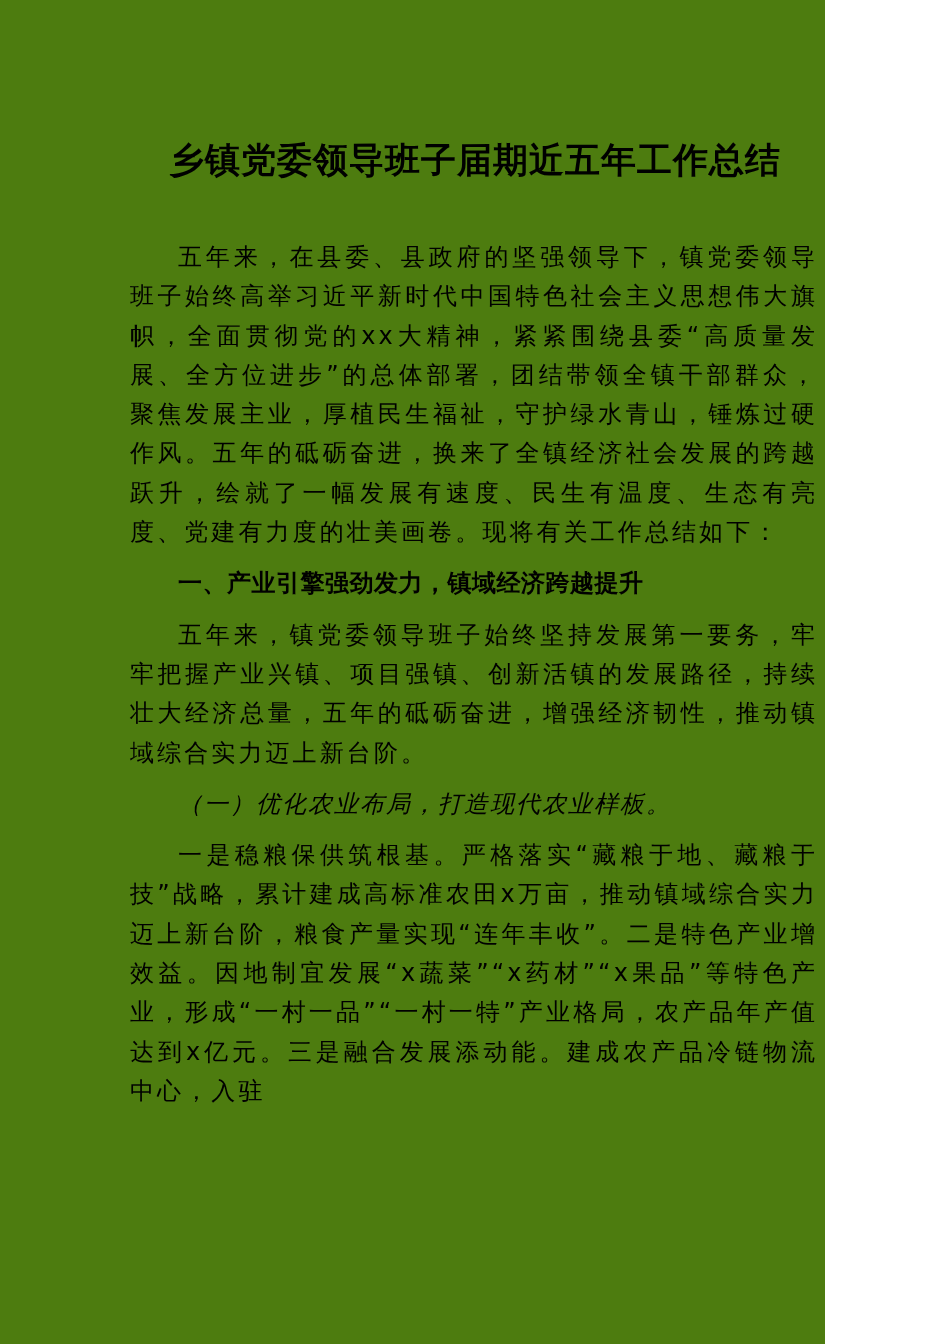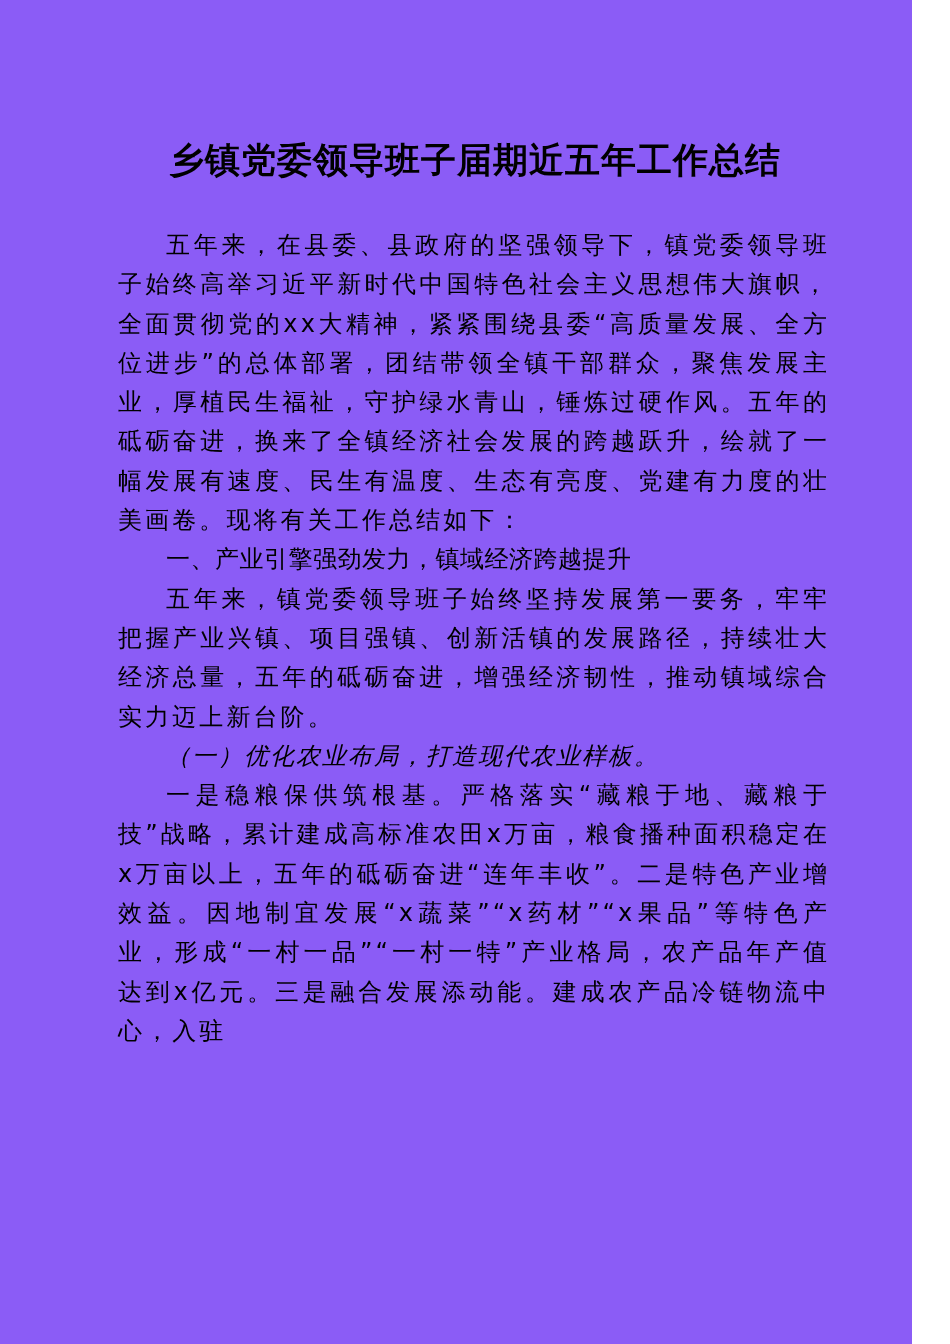--- a/index.html
+++ b/index.html
@@ -10,23 +10,23 @@
     body {
       width: 950px;
       height: 1344px;
       position: relative;
       overflow: hidden;
       color: #000;
     }
     .page {
       position: absolute;
       left: 0; top: 0;
-      width: 912px;
+      width: 825px;
       height: 1344px;
-      background: #8b5cf6;
+      background: #4d7c0f;
     }
     .title {
       position: absolute;
       top: 136px;
       left: 0;
       width: 950px;
       text-align: center;
       font-family: "DejaVu Serif", "Liberation Serif", serif;
       font-weight: bold;
       font-size: 35px;
@@ -40,39 +40,39 @@
       left: 118px;
       width: 712px;
       font-family: "DejaVu Sans", "Liberation Sans", sans-serif;
       font-size: 24px;
       line-height: 39.3px;
       letter-spacing: 3.1px;
       text-align: justify;
       text-justify: inter-character;
     }
     .body p {
-      margin: 0;
+      margin: 12px;
       text-indent: 2em;
     }
     .body p.h1 {
-      font-weight: normal;
+      font-weight: bold;
       letter-spacing: 0.5px;
       font-size: 24px;
     }
     .body p.h2 {
       letter-spacing: 2px;
       font-style: italic;
     }
   </style>
 </head>
 <body>
 
 <div class="page">
   <h1 class="title">乡镇党委领导班子届期近五年工作总结</h1>
 
   <div class="body">
     <p>五年来，在县委、县政府的坚强领导下，镇党委领导班子始终高举习近平新时代中国特色社会主义思想伟大旗帜，全面贯彻党的xx大精神，紧紧围绕县委“高质量发展、全方位进步”的总体部署，团结带领全镇干部群众，聚焦发展主业，厚植民生福祉，守护绿水青山，锤炼过硬作风。五年的砥砺奋进，换来了全镇经济社会发展的跨越跃升，绘就了一幅发展有速度、民生有温度、生态有亮度、党建有力度的壮美画卷。现将有关工作总结如下：</p>
     <p class="h1">一、产业引擎强劲发力，镇域经济跨越提升</p>
     <p>五年来，镇党委领导班子始终坚持发展第一要务，牢牢把握产业兴镇、项目强镇、创新活镇的发展路径，持续壮大经济总量，五年的砥砺奋进，增强经济韧性，推动镇域综合实力迈上新台阶。</p>
     <p class="h2">（一）优化农业布局，打造现代农业样板。</p>
-    <p>一是稳粮保供筑根基。严格落实“藏粮于地、藏粮于技”战略，累计建成高标准农田x万亩，粮食播种面积稳定在x万亩以上，五年的砥砺奋进“连年丰收”。二是特色产业增效益。因地制宜发展“x蔬菜”“x药材”“x果品”等特色产业，形成“一村一品”“一村一特”产业格局，农产品年产值达到x亿元。三是融合发展添动能。建成农产品冷链物流中心，入驻</p>
+    <p>一是稳粮保供筑根基。严格落实“藏粮于地、藏粮于技”战略，累计建成高标准农田x万亩，推动镇域综合实力迈上新台阶，粮食产量实现“连年丰收”。二是特色产业增效益。因地制宜发展“x蔬菜”“x药材”“x果品”等特色产业，形成“一村一品”“一村一特”产业格局，农产品年产值达到x亿元。三是融合发展添动能。建成农产品冷链物流中心，入驻</p>
   </div>
 </div>
 
 </body></html>

